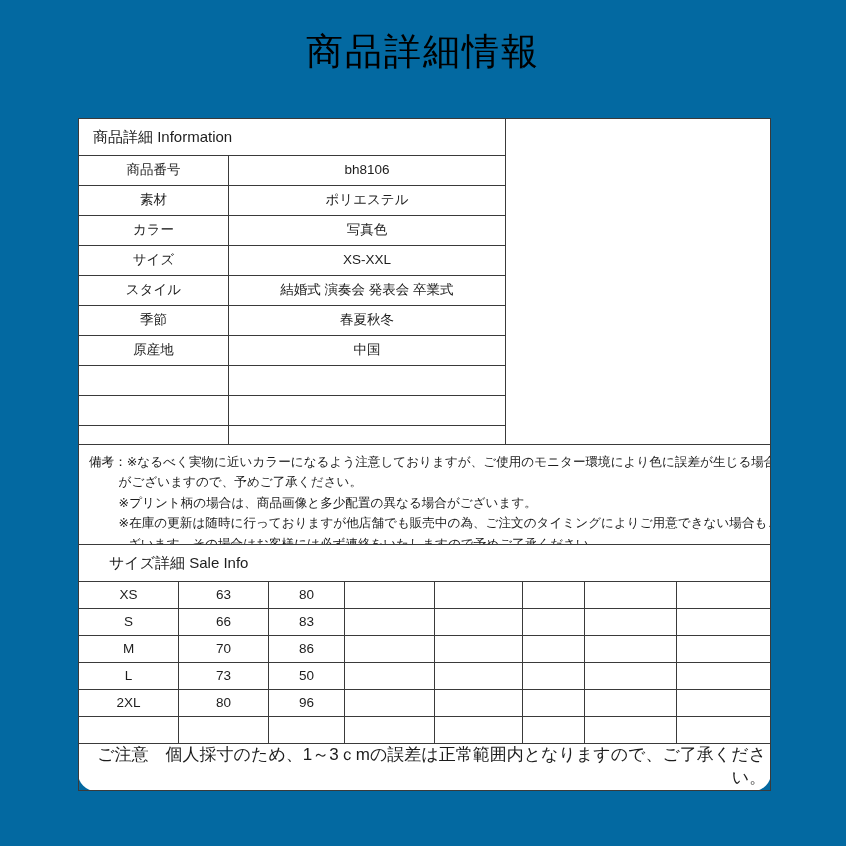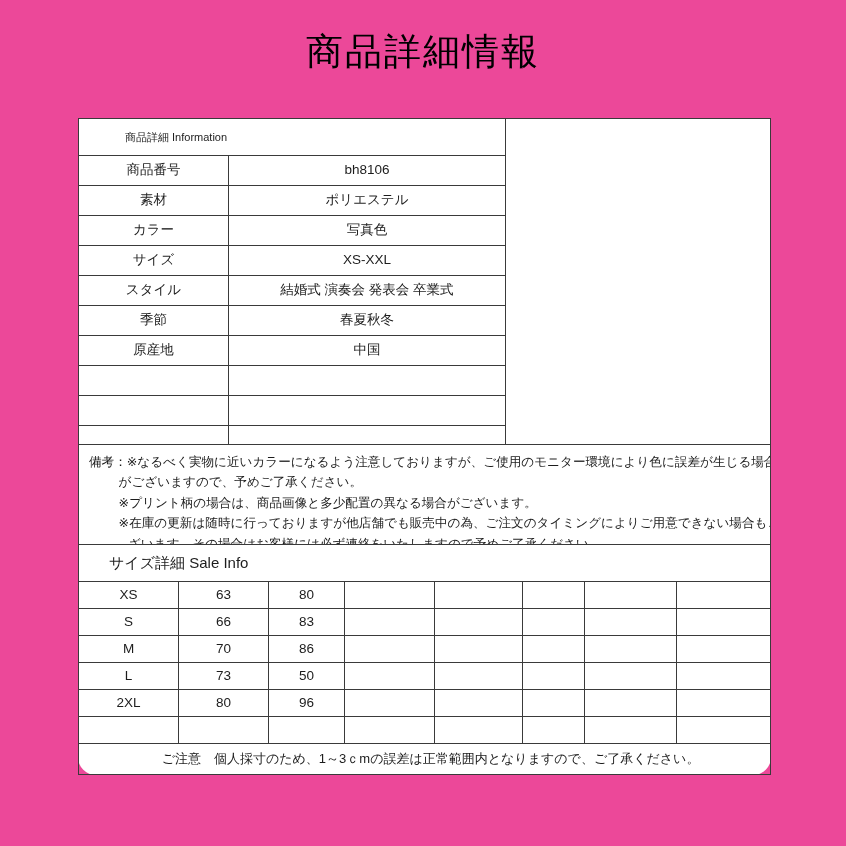--- a/index.html
+++ b/index.html
@@ -12,21 +12,21 @@
     height: 846px;
     font-family: "Liberation Sans", "DejaVu Sans", sans-serif;
     color: #1a1a1a;
     overflow: hidden;
     position: relative;
   }
   .page {
     width: 846px;
     height: 846px;
     position: relative;
-    background: #ec4899;
+    background: #0369a1;
     box-sizing: border-box;
   }
 
   
   .page-title {
     position: absolute;
     top: 28px;
     left: 0;
     width: 846px;
     text-align: center;
@@ -57,22 +57,22 @@
   }
 
   
   #info-table {
     left: 78px;
     top: 118px;
     width: 692px;
   }
   #info-table td.section-head {
     text-align: left;
-    padding-left: 46px;
-    font-size: 11px;
+    padding-left: 14px;
+    font-size: 15px;
     height: 36px;
   }
   #info-table td.key {
     height: 29px;
   }
   #info-table td.val {
     height: 29px;
   }
   #info-table td.photo-cell {
     padding: 0;
@@ -100,23 +100,23 @@
   #size-table td.section-head {
     text-align: left;
     padding-left: 30px;
     font-size: 15px;
     height: 36px;
   }
   #size-table td.sz {
     height: 26px;
   }
   #size-table td.note {
-    text-align: center;
+    text-align: right;
     padding-left: 16px;
-    font-size: 13px;
+    font-size: 17px;
     height: 30px;
   }
 
   
   .photo-wrap {
     position: relative;
     width: 100%;
     height: 100%;
     background: #fdfdfd;
     overflow: hidden;

